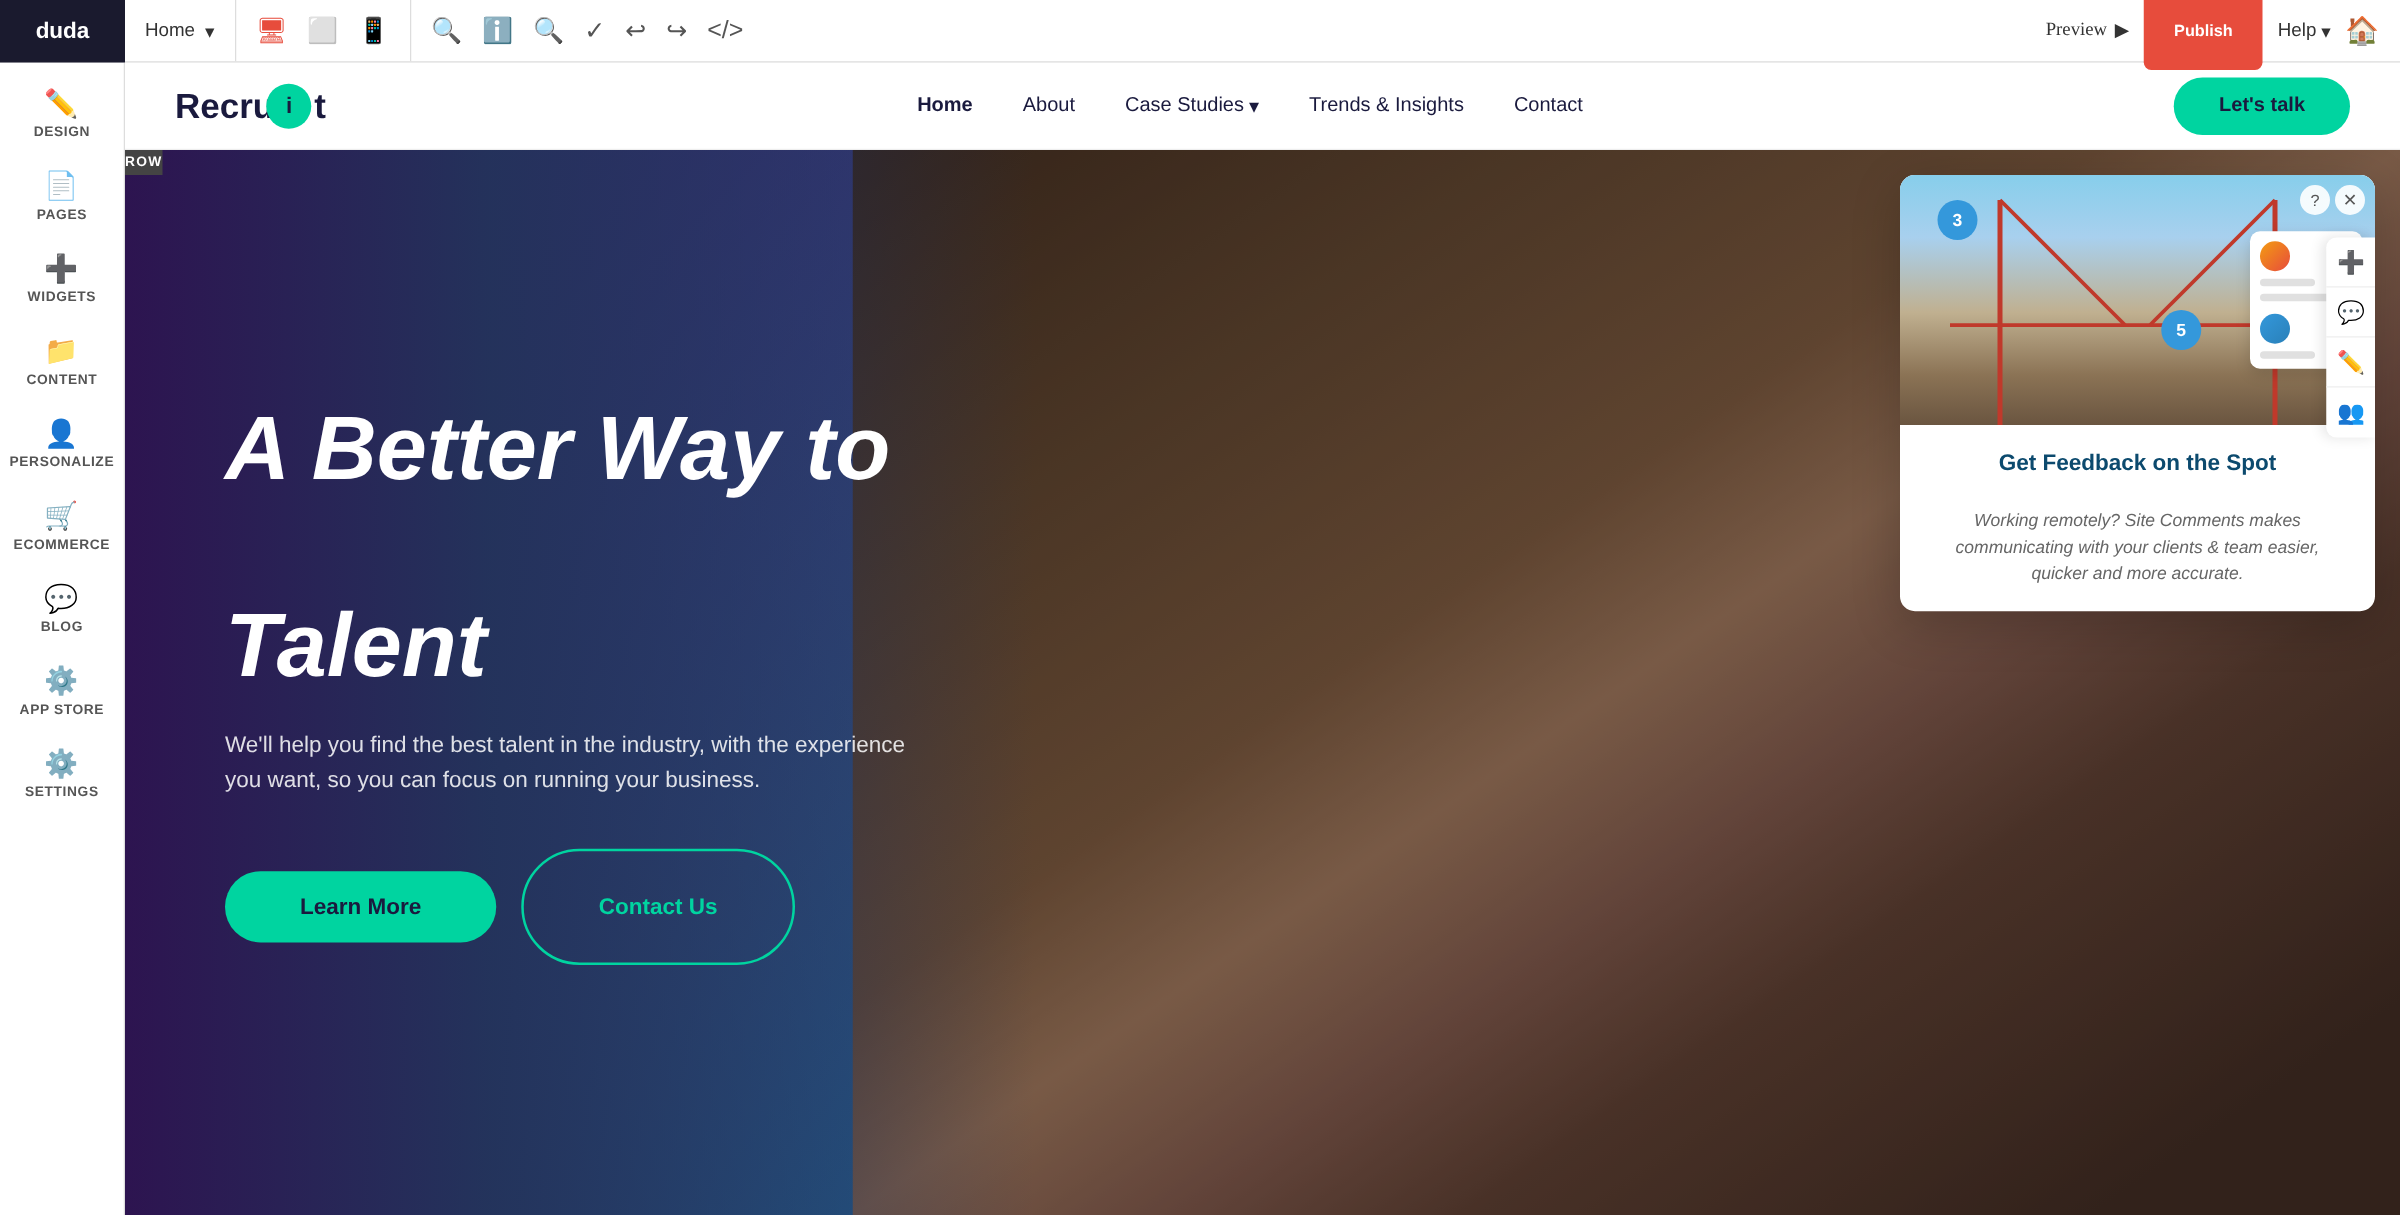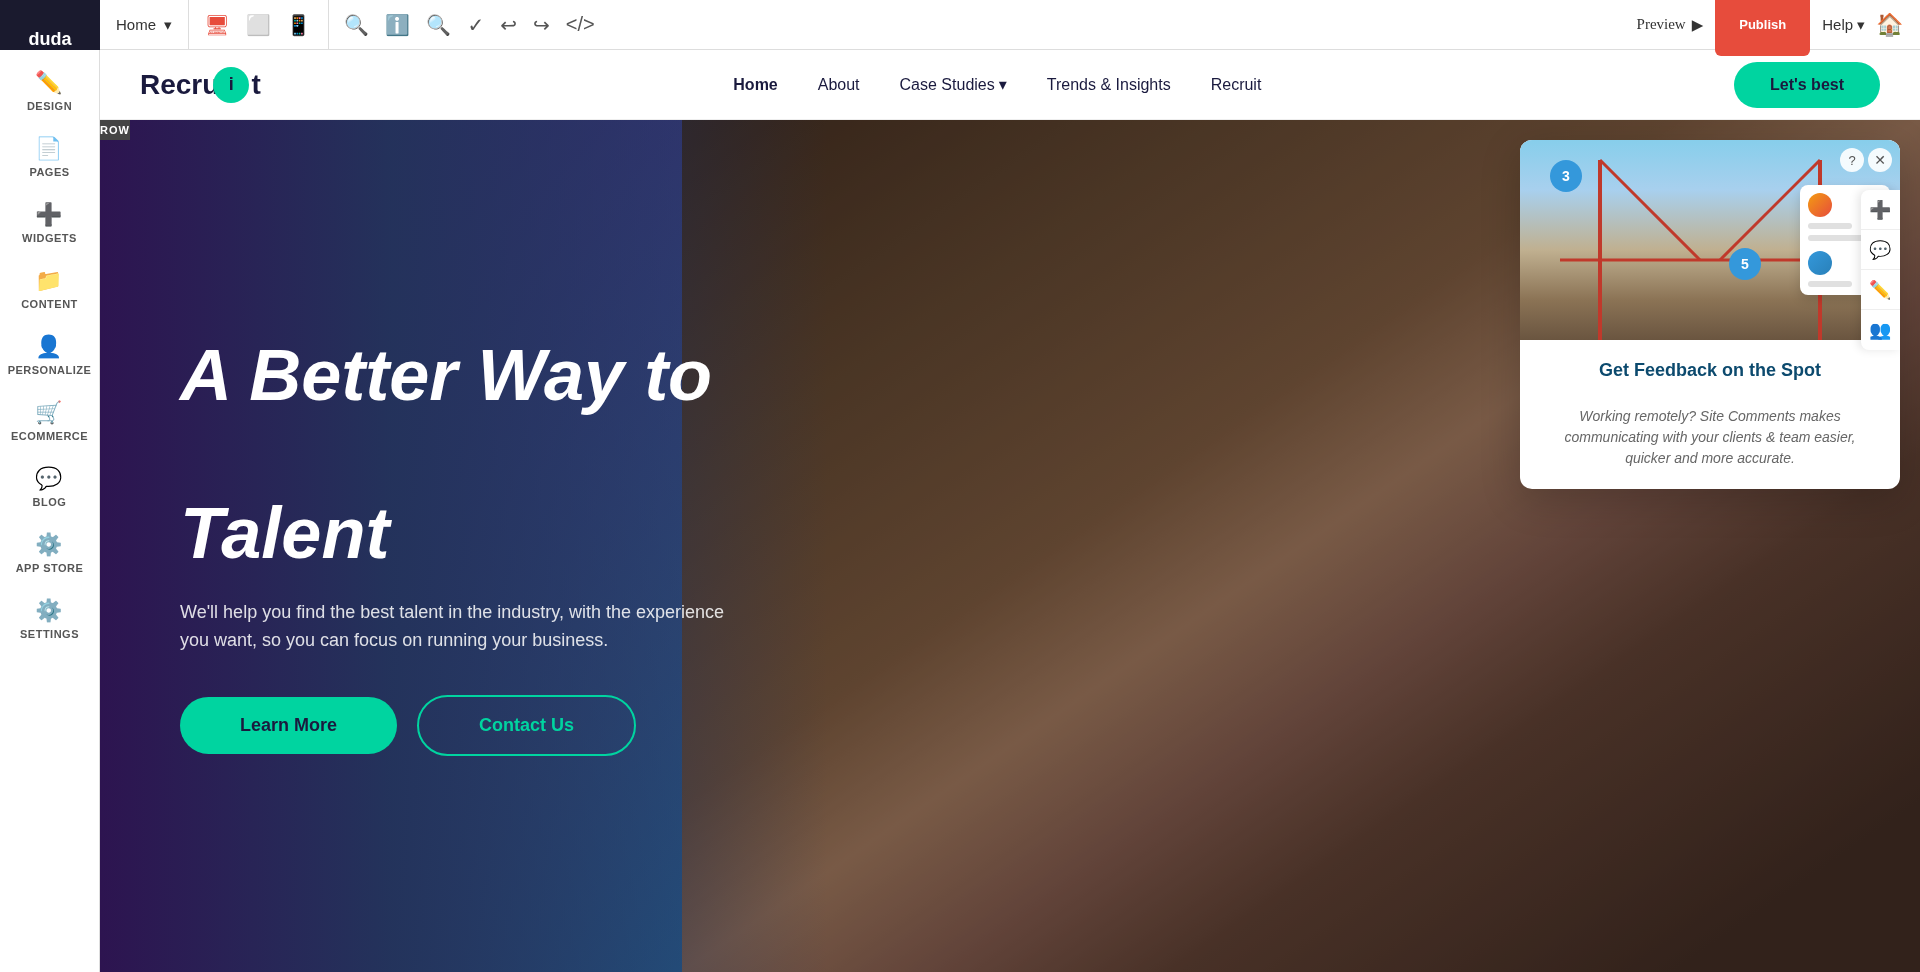--- a/index.html
+++ b/index.html
@@ -6,21 +6,21 @@
     body { width: 1920px; height: 972px; overflow: hidden; font-family: 'Segoe UI', Arial, sans-serif; background: #f0f0f0; }
 
     
     .toolbar {
       position: fixed; top: 0; left: 0; right: 0; height: 50px;
       background: #fff; border-bottom: 1px solid #ddd;
       display: flex; align-items: center; z-index: 100;
     }
     .toolbar-logo {
       width: 100px; height: 50px; background: #1a1a2e;
-      display: flex; align-items: flex-end; justify-content: center;
+      display: flex; align-items: center; justify-content: center;
     }
     .toolbar-logo span { color: #fff; font-size: 18px; font-weight: bold; }
     .toolbar-page-selector {
       display: flex; align-items: center; padding: 0 16px; gap: 8px;
       border-right: 1px solid #ddd; height: 100%;
     }
     .toolbar-page-selector span { font-size: 15px; color: #333; }
     .toolbar-devices {
       display: flex; align-items: center; padding: 0 16px; gap: 16px;
       border-right: 1px solid #ddd; height: 100%;
@@ -124,21 +124,21 @@
     }
     .hero-buttons { display: flex; gap: 20px; align-items: center; }
     .btn-learn-more {
       background: #00d4a0; color: #1a1a3e; border: none;
       padding: 18px 60px; border-radius: 50px; font-size: 18px;
       font-weight: 700; cursor: pointer;
     }
     .btn-contact-us {
       background: transparent; color: #00d4a0;
       border: 2px solid #00d4a0;
-      padding: 18px 60px; border-radius: 50px; font-size: 18px;
+      padding: 34px 60px; border-radius: 50px; font-size: 18px;
       font-weight: 700; cursor: pointer;
     }
 
     
     .row-badge {
       position: absolute; top: 0; left: 0;
       background: #444; color: #fff; font-size: 11px;
       font-weight: 700; padding: 4px 0; letter-spacing: 1px; z-index: 10;
     }
 
@@ -325,24 +325,24 @@
         <div class="site-logo-dot">i</div>
         <span class="site-logo-text">t</span>
       </div>
       <nav class="site-nav">
         <span class="site-nav-item active">Home</span>
         <span class="site-nav-item">About</span>
         <span class="site-nav-item site-nav-dropdown">
           Case Studies <span>▾</span>
         </span>
         <span class="site-nav-item">Trends &amp; Insights</span>
-        <span class="site-nav-item">Recruit</span>
+        <span class="site-nav-item">Contact</span>
       </nav>
       <button class="site-nav-cta">
-        <span>Let's best</span>
+        <span>Let's talk</span>
       </button>
     </div>
 
     <div class="hero">
 
       <div class="row-badge">
         <span>ROW</span>
       </div>
 
       <div class="photo-bg">

